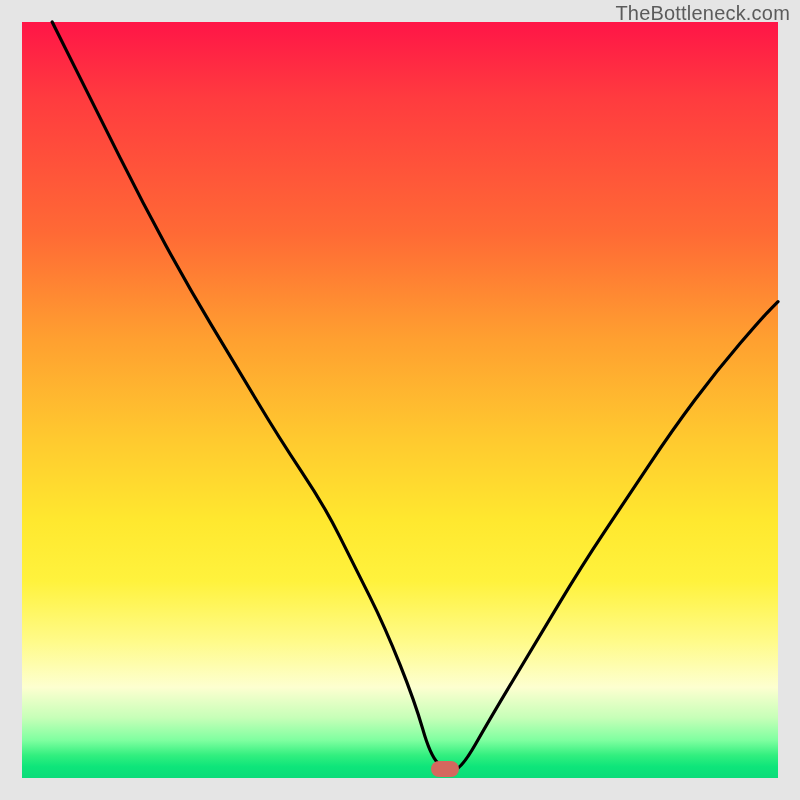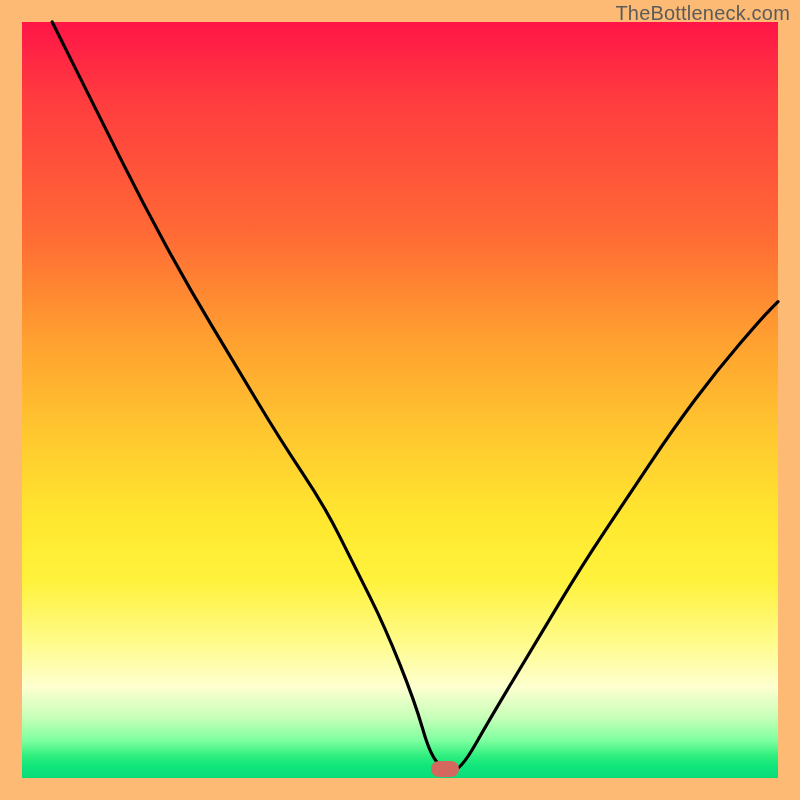--- a/index.html
+++ b/index.html
@@ -10,21 +10,21 @@
     background: #000;
     overflow: hidden;
     font-family: Arial, Helvetica, sans-serif;
   }
   .frame {
     position: absolute;
     left: 0;
     top: 0;
     width: 800px;
     height: 800px;
-    background: #fdba74;
+    background: #e5e5e5;
   }
   .plot {
     position: absolute;
     left: 22px;
     top: 22px;
     width: 756px;
     height: 756px;
     
     background: linear-gradient(
       to bottom,

